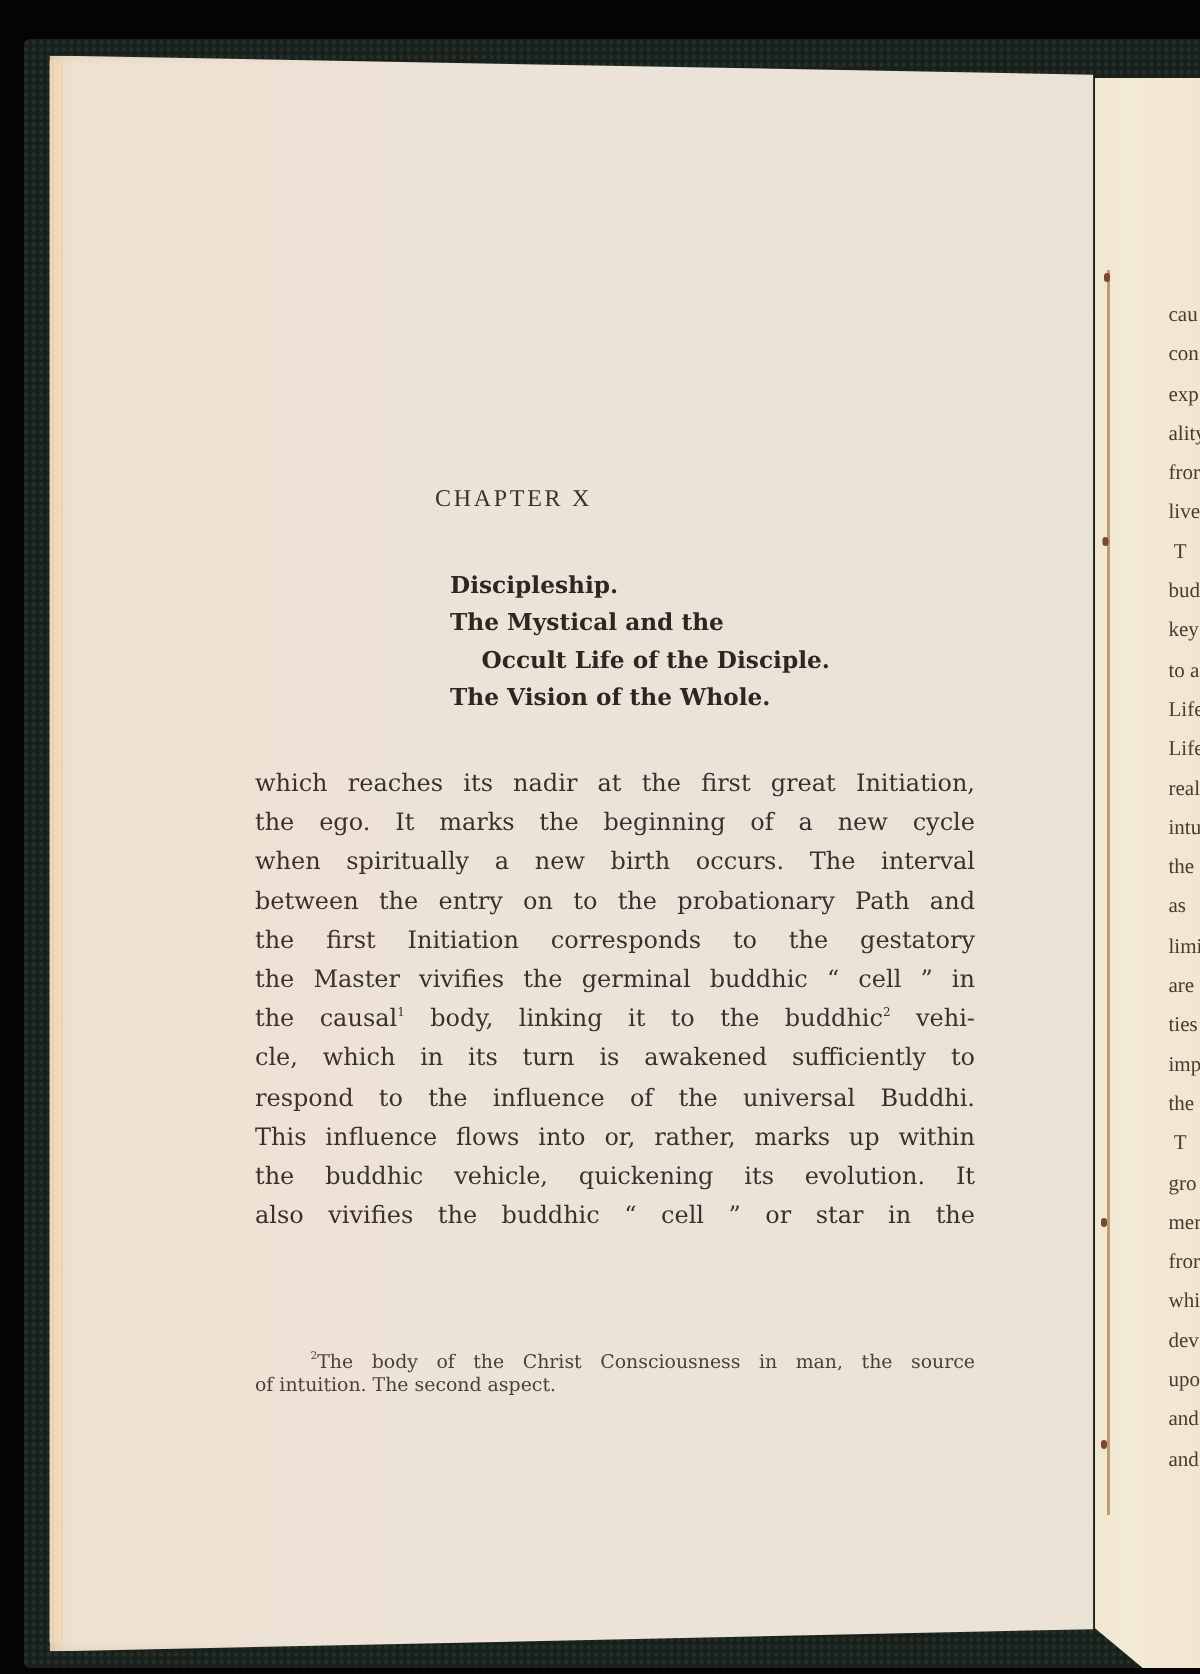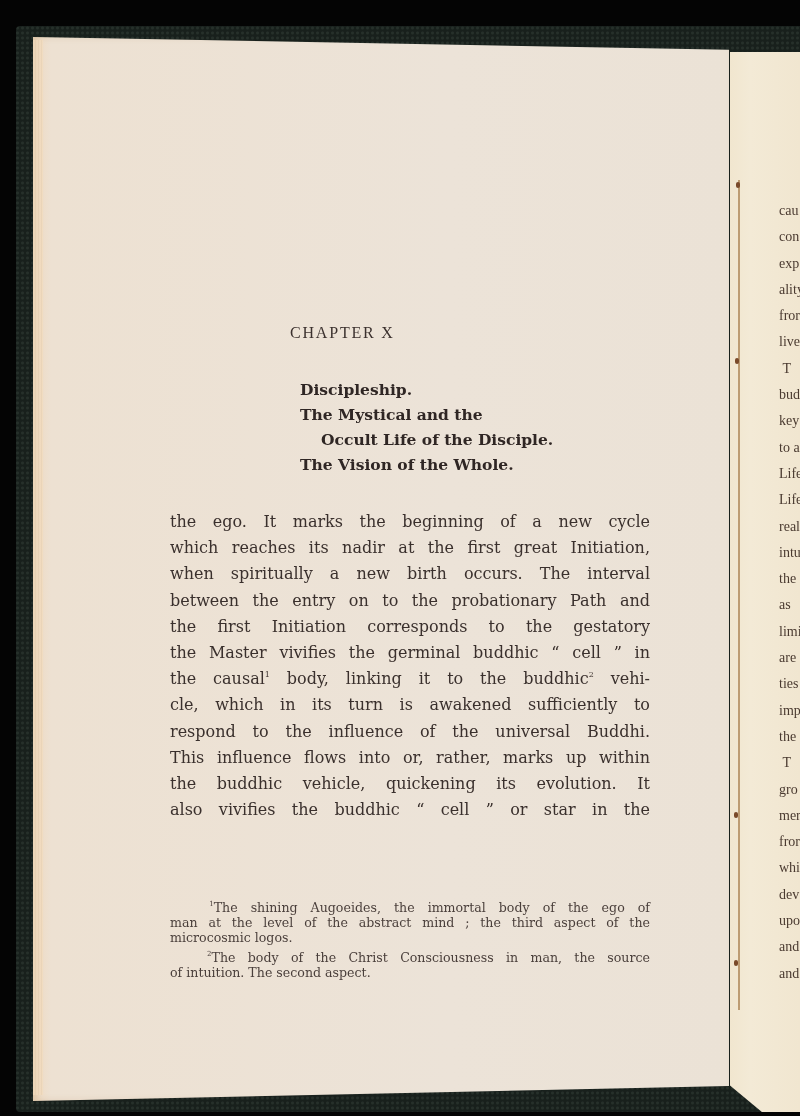--- a/index.html
+++ b/index.html
@@ -162,40 +162,35 @@
   <div class="page-text chapter-heading">CHAPTER X</div>
 
   <div class="page-text subtitles">
     <div>Discipleship.</div>
     <div>The Mystical and the</div>
     <div class="indent">Occult Life of the Disciple.</div>
     <div>The Vision of the Whole.</div>
   </div>
 
   <div class="page-text body-text">
+    <span class="body-line">which reaches its nadir at the first great Initiation,</span>
     <span class="body-line">the ego. It marks the beginning of a new cycle</span>
-    <span class="body-line">which reaches its nadir at the first great Initiation,</span>
     <span class="body-line">when spiritually a new birth occurs. The interval</span>
     <span class="body-line">between the entry on to the probationary Path and</span>
     <span class="body-line">the first Initiation corresponds to the gestatory</span>
     <span class="body-line">the Master vivifies the germinal buddhic “ cell ” in</span>
     <span class="body-line"><span>the causal</span><sup>1</sup><span> body, linking it to the buddhic</span><sup>2</sup><span> vehi-</span></span>
     <span class="body-line">cle, which in its turn is awakened sufficiently to</span>
     <span class="body-line">respond to the influence of the universal Buddhi.</span>
     <span class="body-line">This influence flows into or, rather, marks up within</span>
     <span class="body-line">the buddhic vehicle, quickening its evolution. It</span>
     <span class="body-line">also vivifies the buddhic “ cell ” or star in the</span>
   </div>
 
   <div class="page-text footnotes">
-    <div class="fn">
-      <span class="fn-line j">&nbsp;&nbsp;&nbsp;<sup>1</sup><span>The shining Augoeides, the immortal body of the ego of</span></span>
-      <span class="fn-line j">man at the level of the abstract mind ; the third aspect of the</span>
-      <span class="fn-line">microcosmic logos.</span>
-    </div>
     <div class="fn">
       <span class="fn-line j">&nbsp;&nbsp;&nbsp;<sup>2</sup><span>The body of the Christ Consciousness in man, the source</span></span>
       <span class="fn-line">of intuition. The second aspect.</span>
     </div>
   </div>
 
   <div class="page-text right-text" id="right-text">
       <span class="rline">cau</span>
       <span class="rline">con</span>
       <span class="rline">exp</span>

